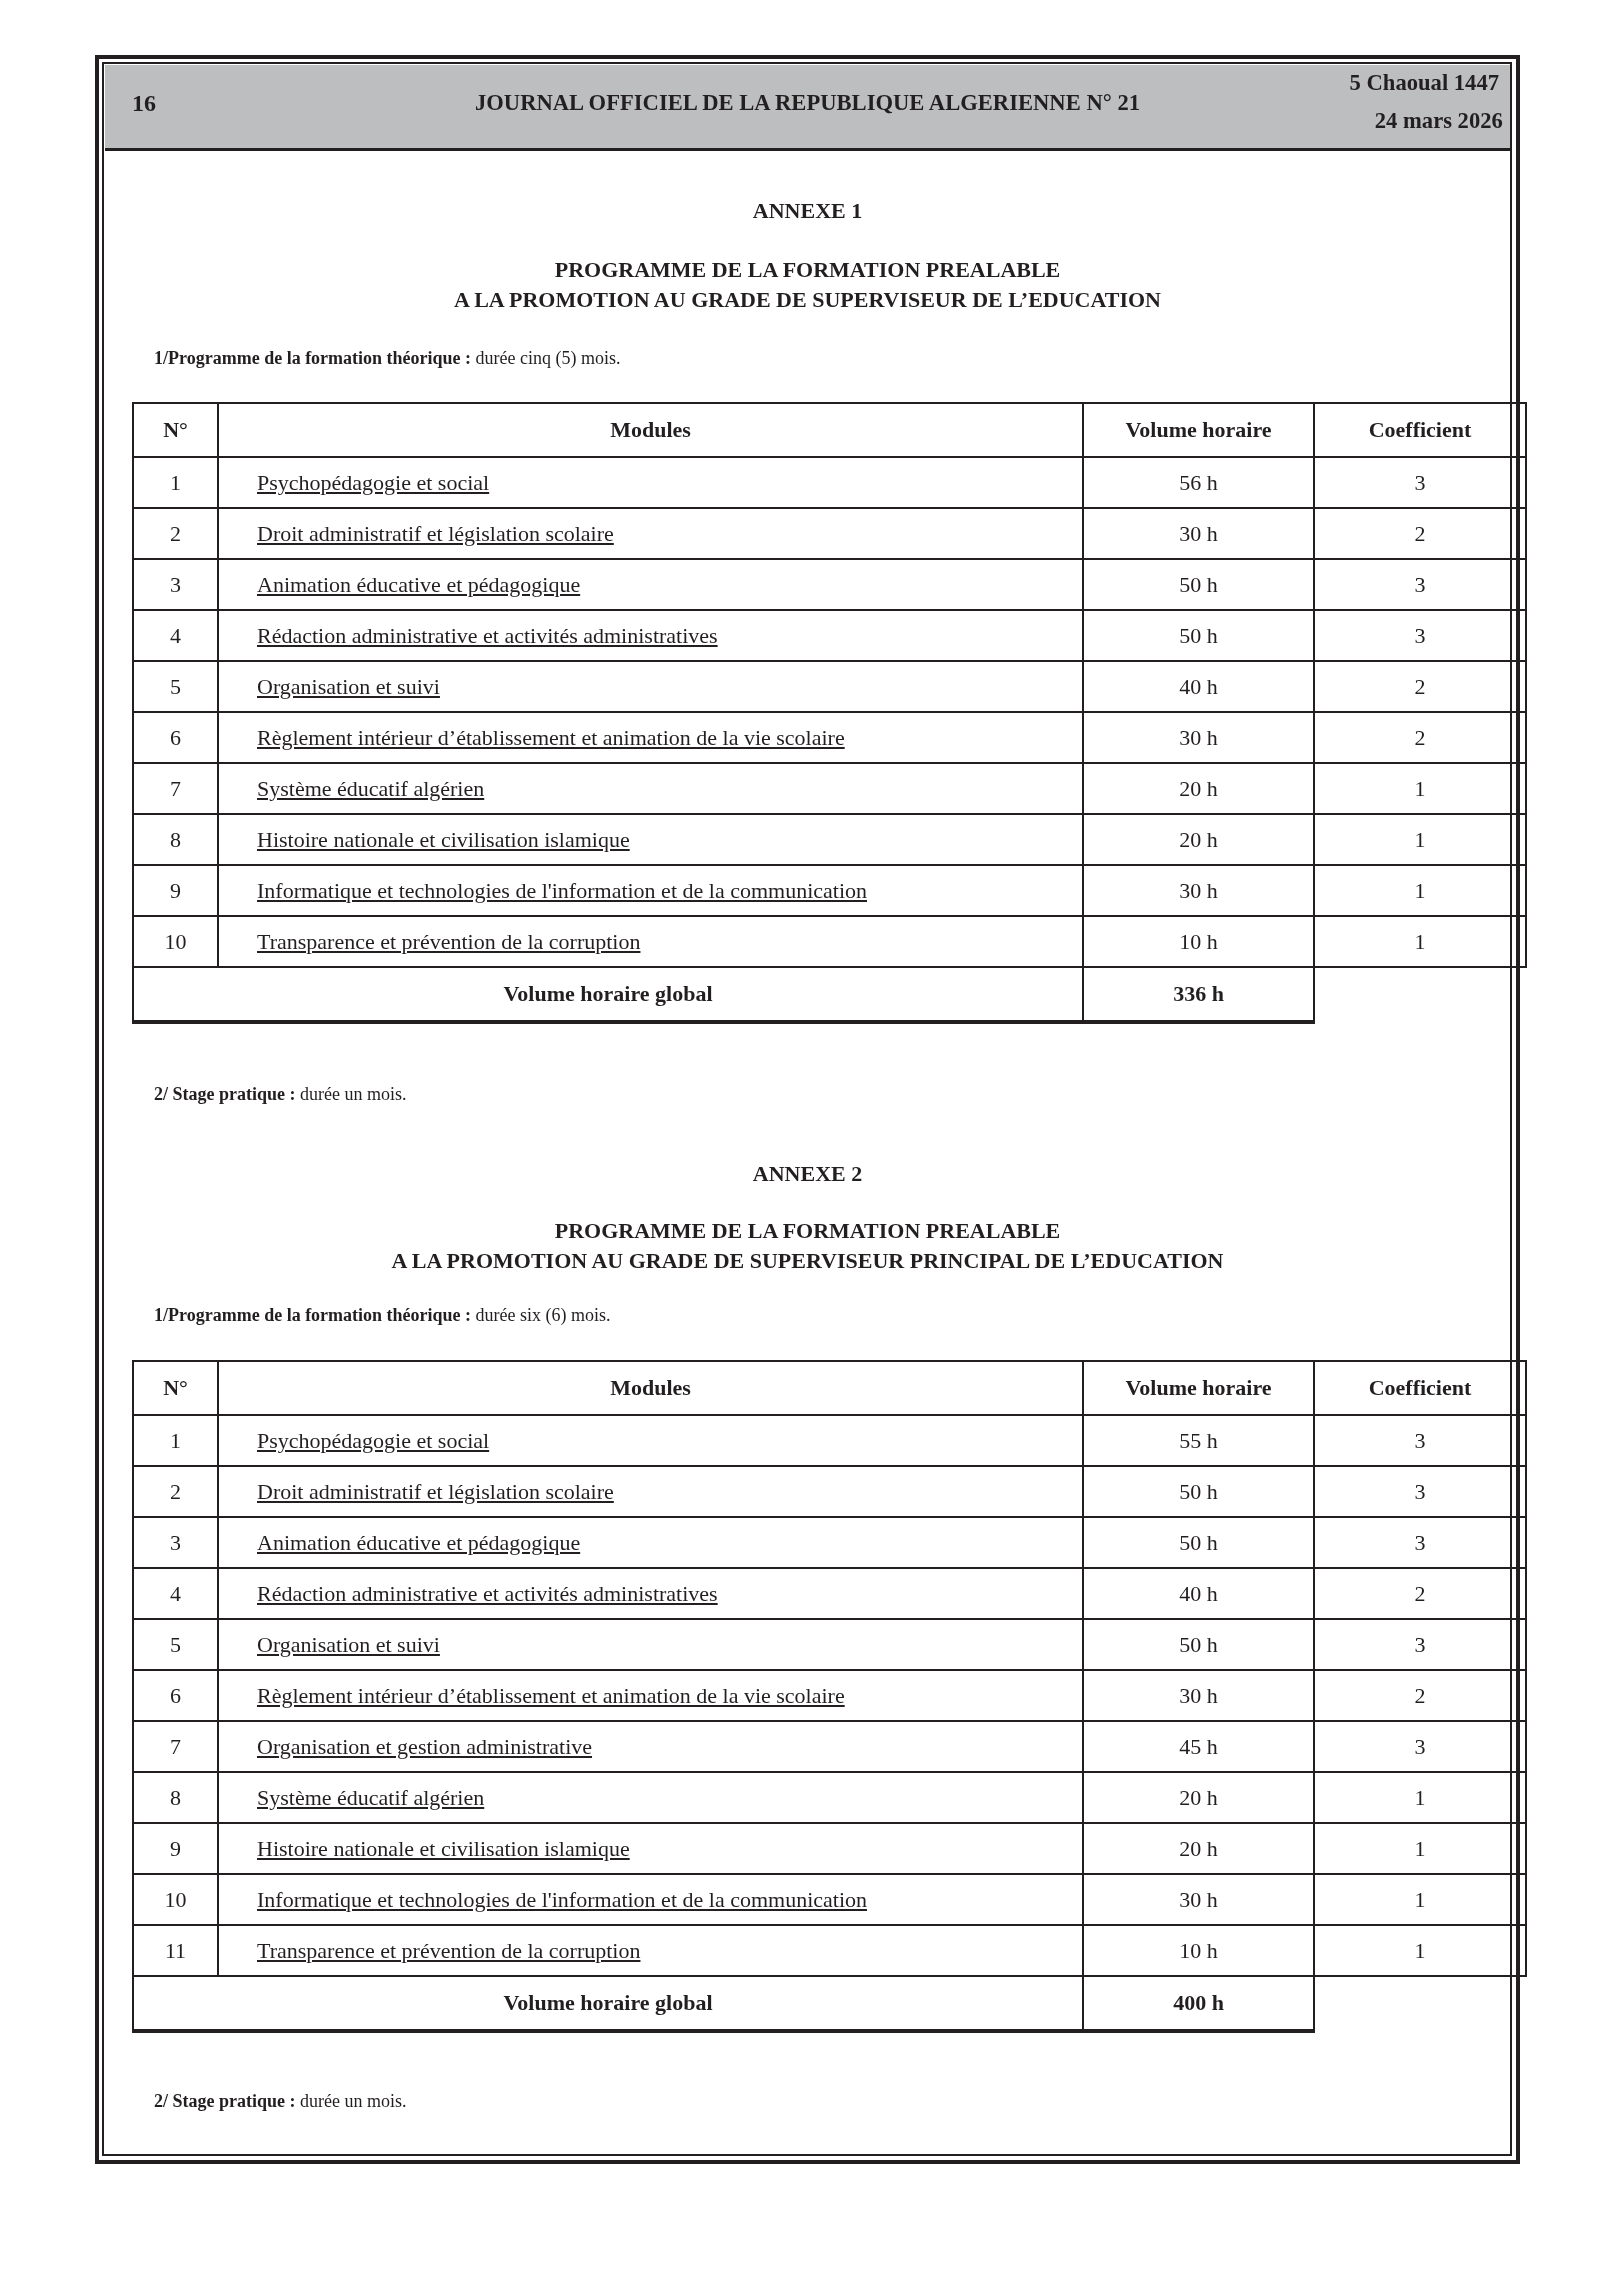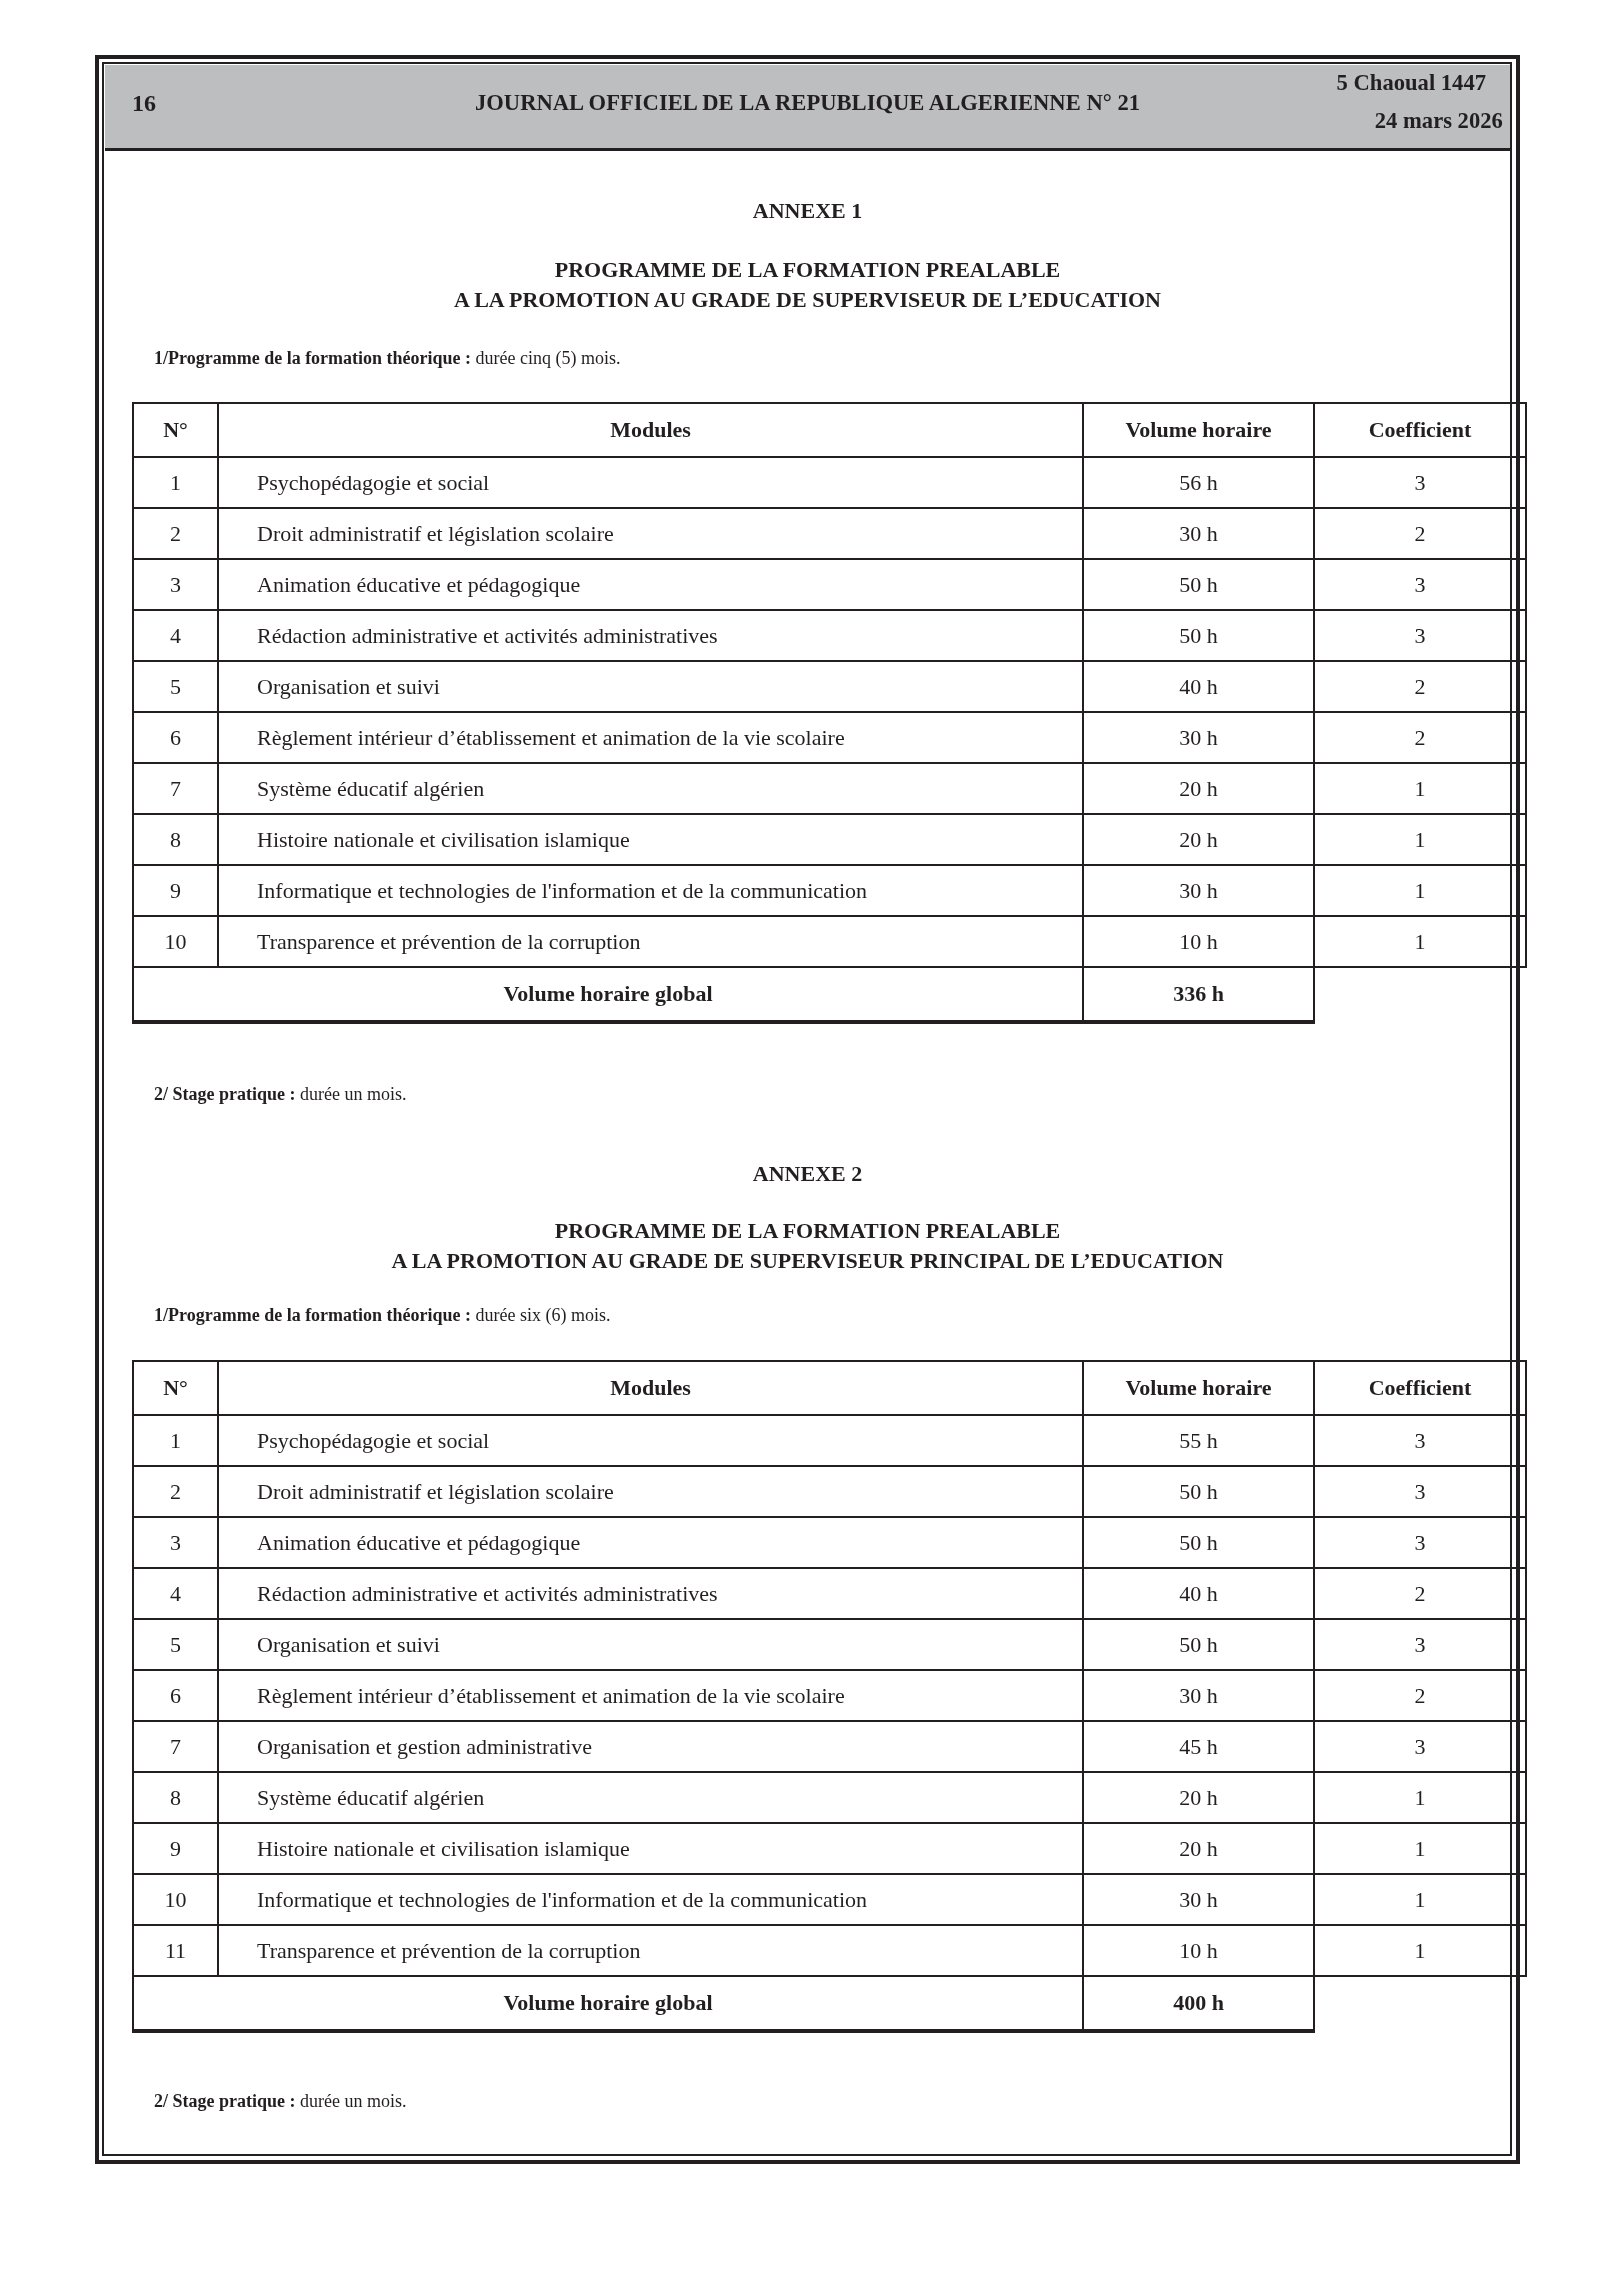--- a/index.html
+++ b/index.html
@@ -6,33 +6,33 @@
   body { width:1615px; height:2285px; position:relative; overflow:hidden;
          font-family:"Liberation Serif","DejaVu Serif",serif; color:#231f20; }
   .frame-outer { position:absolute; left:95px; top:55px; width:1425px; height:2109px;
                  border:4.5px solid #231f20; box-sizing:border-box; }
   .frame-inner { position:absolute; left:102px; top:62px; width:1410px; height:2094px;
                  border:2.7px solid #231f20; box-sizing:border-box; }
   .header-band { position:absolute; left:105px; top:65px; width:1405px; height:83px;
                  background:#bcbec0; border-bottom:3.6px solid #231f20; box-sizing:content-box; }
   .hdr-page { position:absolute; left:27px; top:25px; font-size:24px; font-weight:bold; }
   .hdr-title { position:absolute; left:0; right:0; top:25px; text-align:center; font-size:22.6px; font-weight:bold; }
-  .hdr-date1 { position:absolute; right:24px; top:5.4px; font-size:22.6px; font-weight:bold; text-align:right; }
+  .hdr-date1 { position:absolute; right:11px; top:5.4px; font-size:22.6px; font-weight:bold; text-align:right; }
   .hdr-date2 { position:absolute; right:7.2px; top:43px; font-size:22.6px; font-weight:bold; text-align:center; }
 
   .center-title { position:absolute; left:105px; width:1405px; text-align:center;
                   font-weight:bold; font-size:22px; line-height:27px; }
   .intro { position:absolute; left:154px; font-size:18px; }
   .intro b { font-weight:bold; }
 
   table.prog { position:absolute; left:132px; width:1350px; border-collapse:collapse; table-layout:fixed; font-size:22px; }
   table.prog td, table.prog th { border:2.7px solid #231f20; height:49px; padding:0; vertical-align:middle; }
   table.prog th { font-weight:bold; height:52px; }
   .c-no { width:83px; text-align:center; }
-  .c-mod { width:825px; text-align:left; padding-left:38px !important; }
+  .c-mod { width:825px; text-align:left; padding-left:38px !important;text-decoration:underline; }
   .c-mod-h { text-align:center;margin-top:45px; }
   .c-vol { width:229px; text-align:center; }
   .c-coef { width:210px; text-align:center; }
   table.prog tr.total td { font-weight:bold; height:52px; border-bottom-width:4.5px; }
   table.prog tr.total td.empty { border:none; border-top:2.7px solid #231f20; }
 </style>
 </head>
 <body>
 
 <div class="frame-outer"></div>

